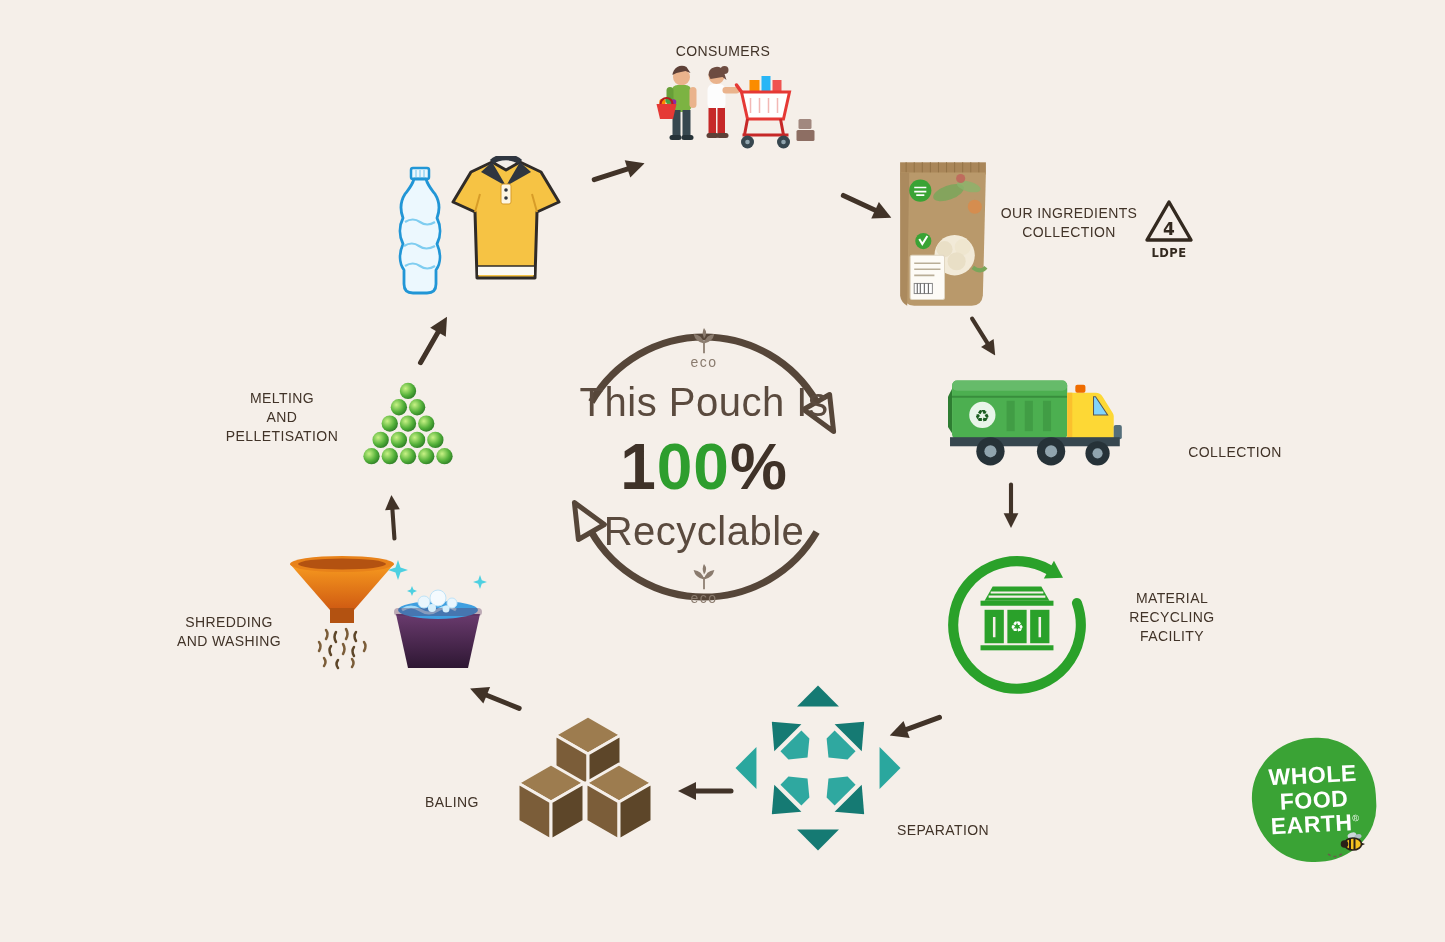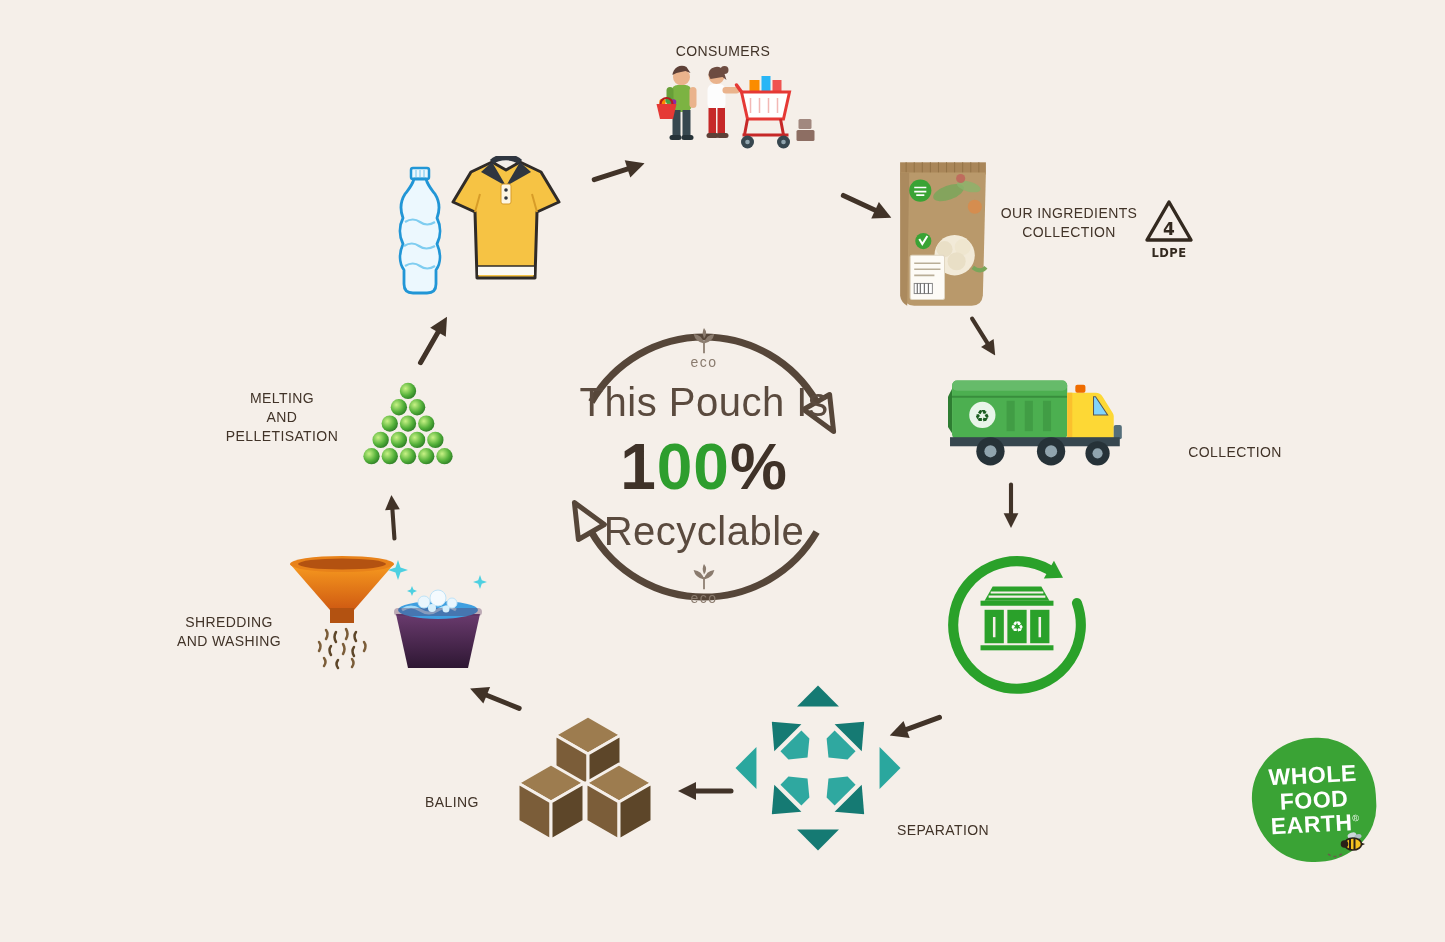--- a/index.html
+++ b/index.html
@@ -85,20 +85,25 @@
 
   <div class="label" style="left:990px;top:204px;width:158px">
     <span class="lline">OUR INGREDIENTS</span>
     <span class="lline">COLLECTION</span>
   </div>
 
   <div class="label" style="left:1176px;top:443px;width:118px">
     <span class="lline">COLLECTION</span>
   </div>
 
+  <div class="label" style="left:1114px;top:589px;width:116px">
+    <span class="lline">MATERIAL</span>
+    <span class="lline">RECYCLING</span>
+    <span class="lline">FACILITY</span>
+  </div>
 
   <div class="label" style="left:884px;top:821px;width:118px">
     <span class="lline">SEPARATION</span>
   </div>
 
   <div class="label" style="left:402px;top:793px;width:100px">
     <span class="lline">BALING</span>
   </div>
 
   <div class="label" style="left:158px;top:613px;width:142px">

